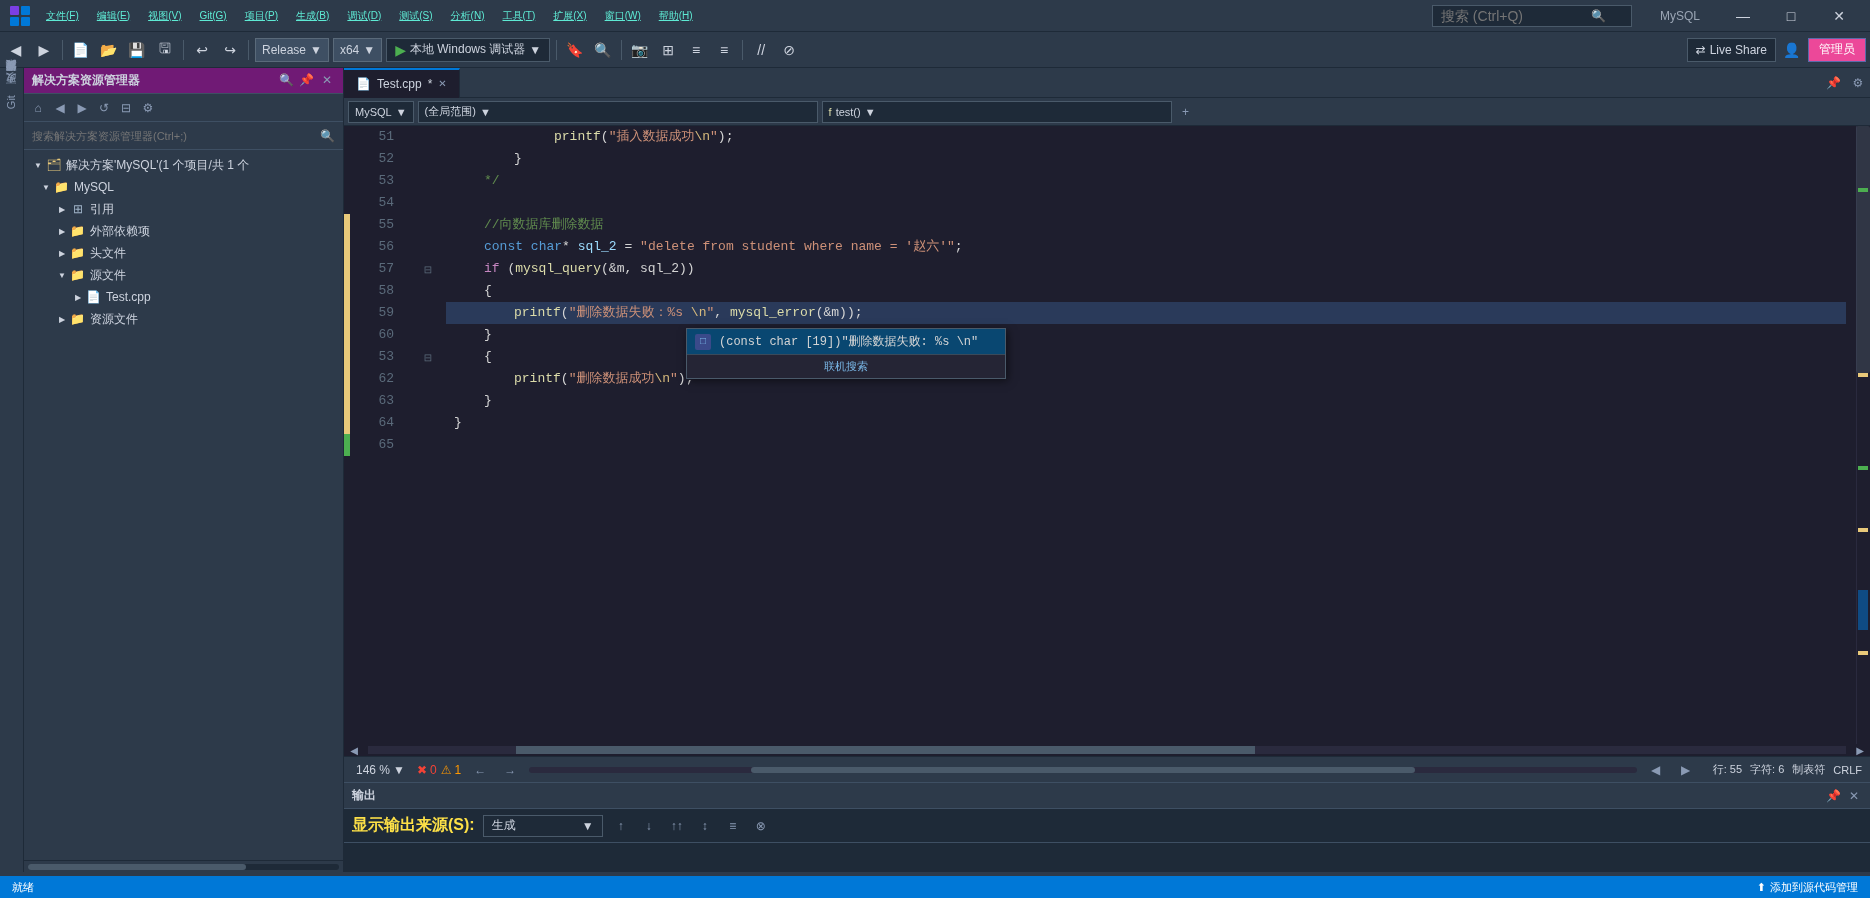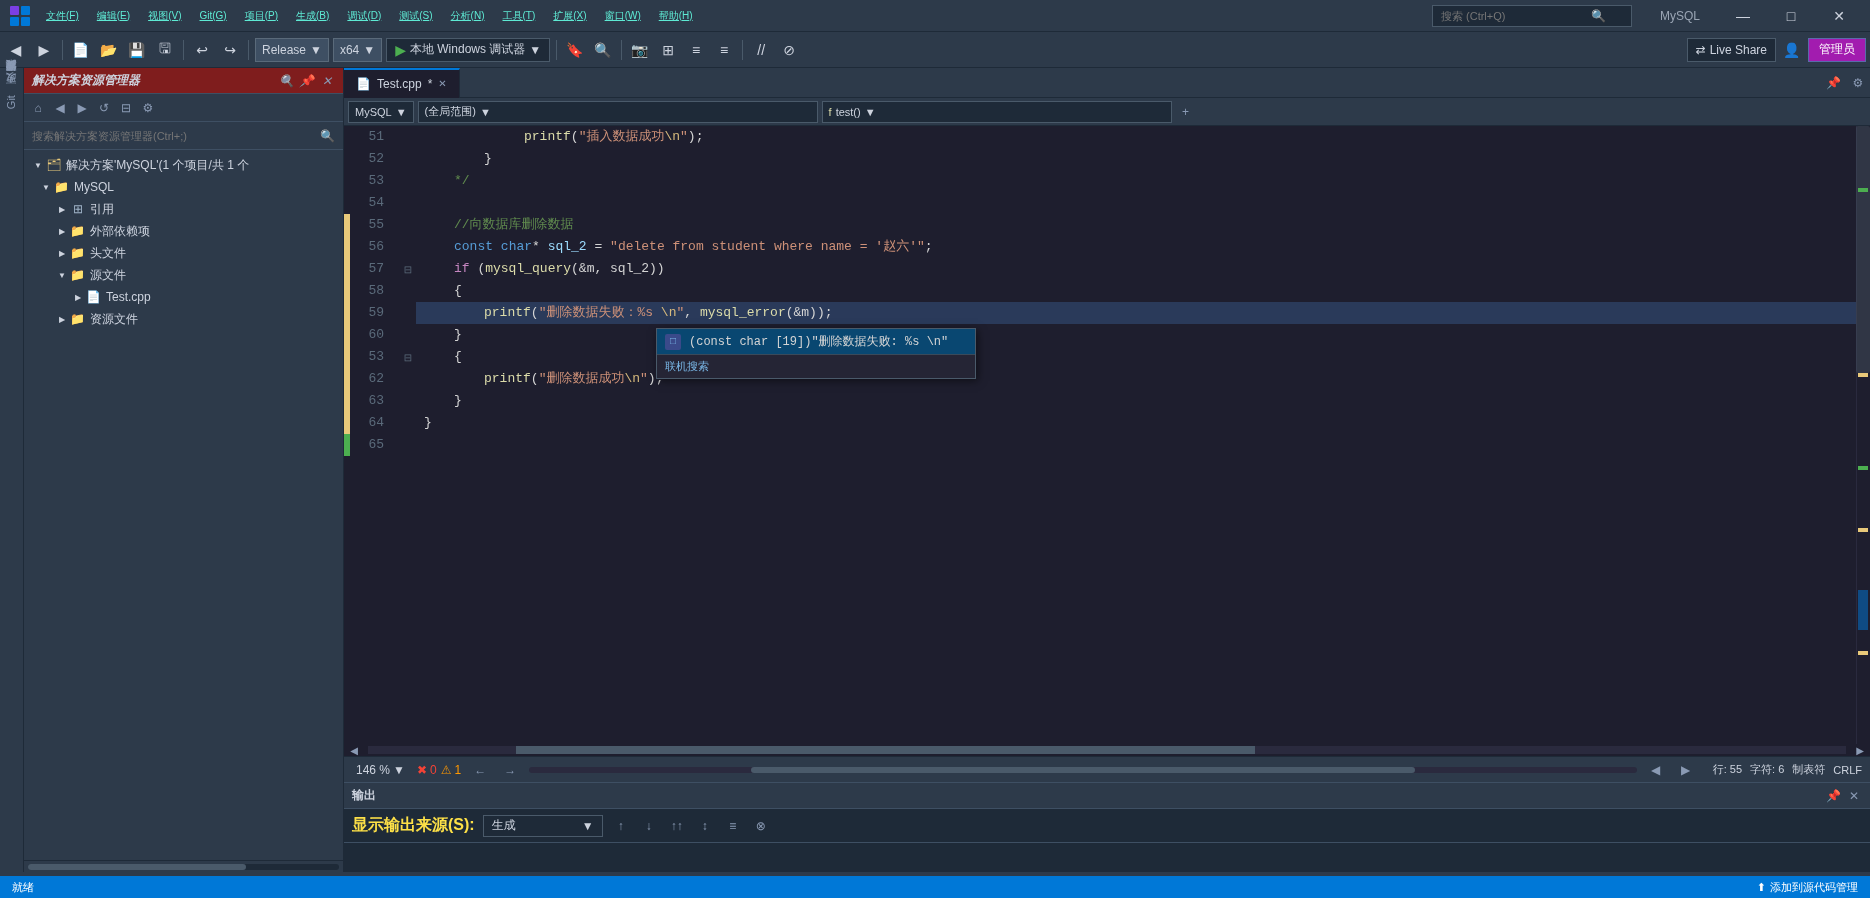--- a/index.html
+++ b/index.html
@@ -58,21 +58,21 @@
       border: 1px solid #4a5a6a;
       padding: 2px 8px;
       width: 200px;
       height: 22px;
     }
     .search-box input {
       background: transparent;
       border: none;
       outline: none;
       color: #cdd3de;
-      font-size: 11px;
+      font-size: 14px;
       width: 150px;
     }
     .window-title {
       padding: 0 20px;
       font-size: 12px;
       color: #9aa5b4;
     }
     .window-controls {
       display: flex;
       gap: 2px;
@@ -149,21 +149,21 @@
       gap: 4px;
       background: #1e2a38;
       border: 1px solid #4a5a6a;
       padding: 2px 8px;
       height: 24px;
       cursor: pointer;
       color: #cdd3de;
       font-size: 12px;
     }
     .manage-btn {
-      background: #a21caf;
+      background: #ec4899;
       border: 1px solid #5a6aaa;
       padding: 2px 10px;
       height: 24px;
       cursor: pointer;
       color: #fff;
       font-size: 12px;
       white-space: nowrap;
     }
 
     
@@ -196,26 +196,25 @@
     
     .sidebar {
       width: 320px;
       background: #2d3a4a;
       border-right: 1px solid #1e2a38;
       display: flex;
       flex-direction: column;
     }
     .sidebar-header {
       display: flex;
-      align-items: center;
+      align-items: flex-start;
       padding: 4px 8px;
-      background: #7f1d1d;
+      background: #701a75;
       border-bottom: 1px solid #3e4f63;
       height: 26px;
-      font-style: italic;
     }
     .sidebar-title {
       font-size: 12px;
       font-weight: bold;
       color: #cdd3de;
       flex: 1;
     }
     .sidebar-icons {
       display: flex;
       gap: 4px;
@@ -484,20 +483,21 @@
       font-size: 10px;
       color: #7ab8e8;
       border-radius: 2px;
     }
     .autocomplete-action {
       padding: 4px 8px;
       font-size: 11px;
       color: #7ab8e8;
       cursor: pointer;
       border-top: 1px solid #3a4a5a;
+      text-align: center;
     }
 
     
     .status-bar {
       height: 22px;
       background: #0078d7;
       display: flex;
       align-items: center;
       padding: 0 8px;
       font-size: 11px;
@@ -841,21 +841,21 @@
         <span>▼</span>
       </div>
       <div class="editor-toolbar-dropdown" style="flex:1;max-width:350px;">
         <span style="color:#dcdcaa;">f</span>
         <span>test()</span>
         <span>▼</span>
       </div>
       <div class="editor-toolbar-btn">+</div>
     </div>
 
-    <div class="code-editor" style="position:relative;">
+    <div class="code-editor" style="position:relative;gap:10px;">
 
       <div class="change-gutter">
         <div class="change-mark"></div>
         <div class="change-mark"></div>
         <div class="change-mark"></div>
         <div class="change-mark"></div>
         <div class="change-mark yellow"></div>
         <div class="change-mark yellow"></div>
         <div class="change-mark yellow"></div>
         <div class="change-mark yellow"></div>

